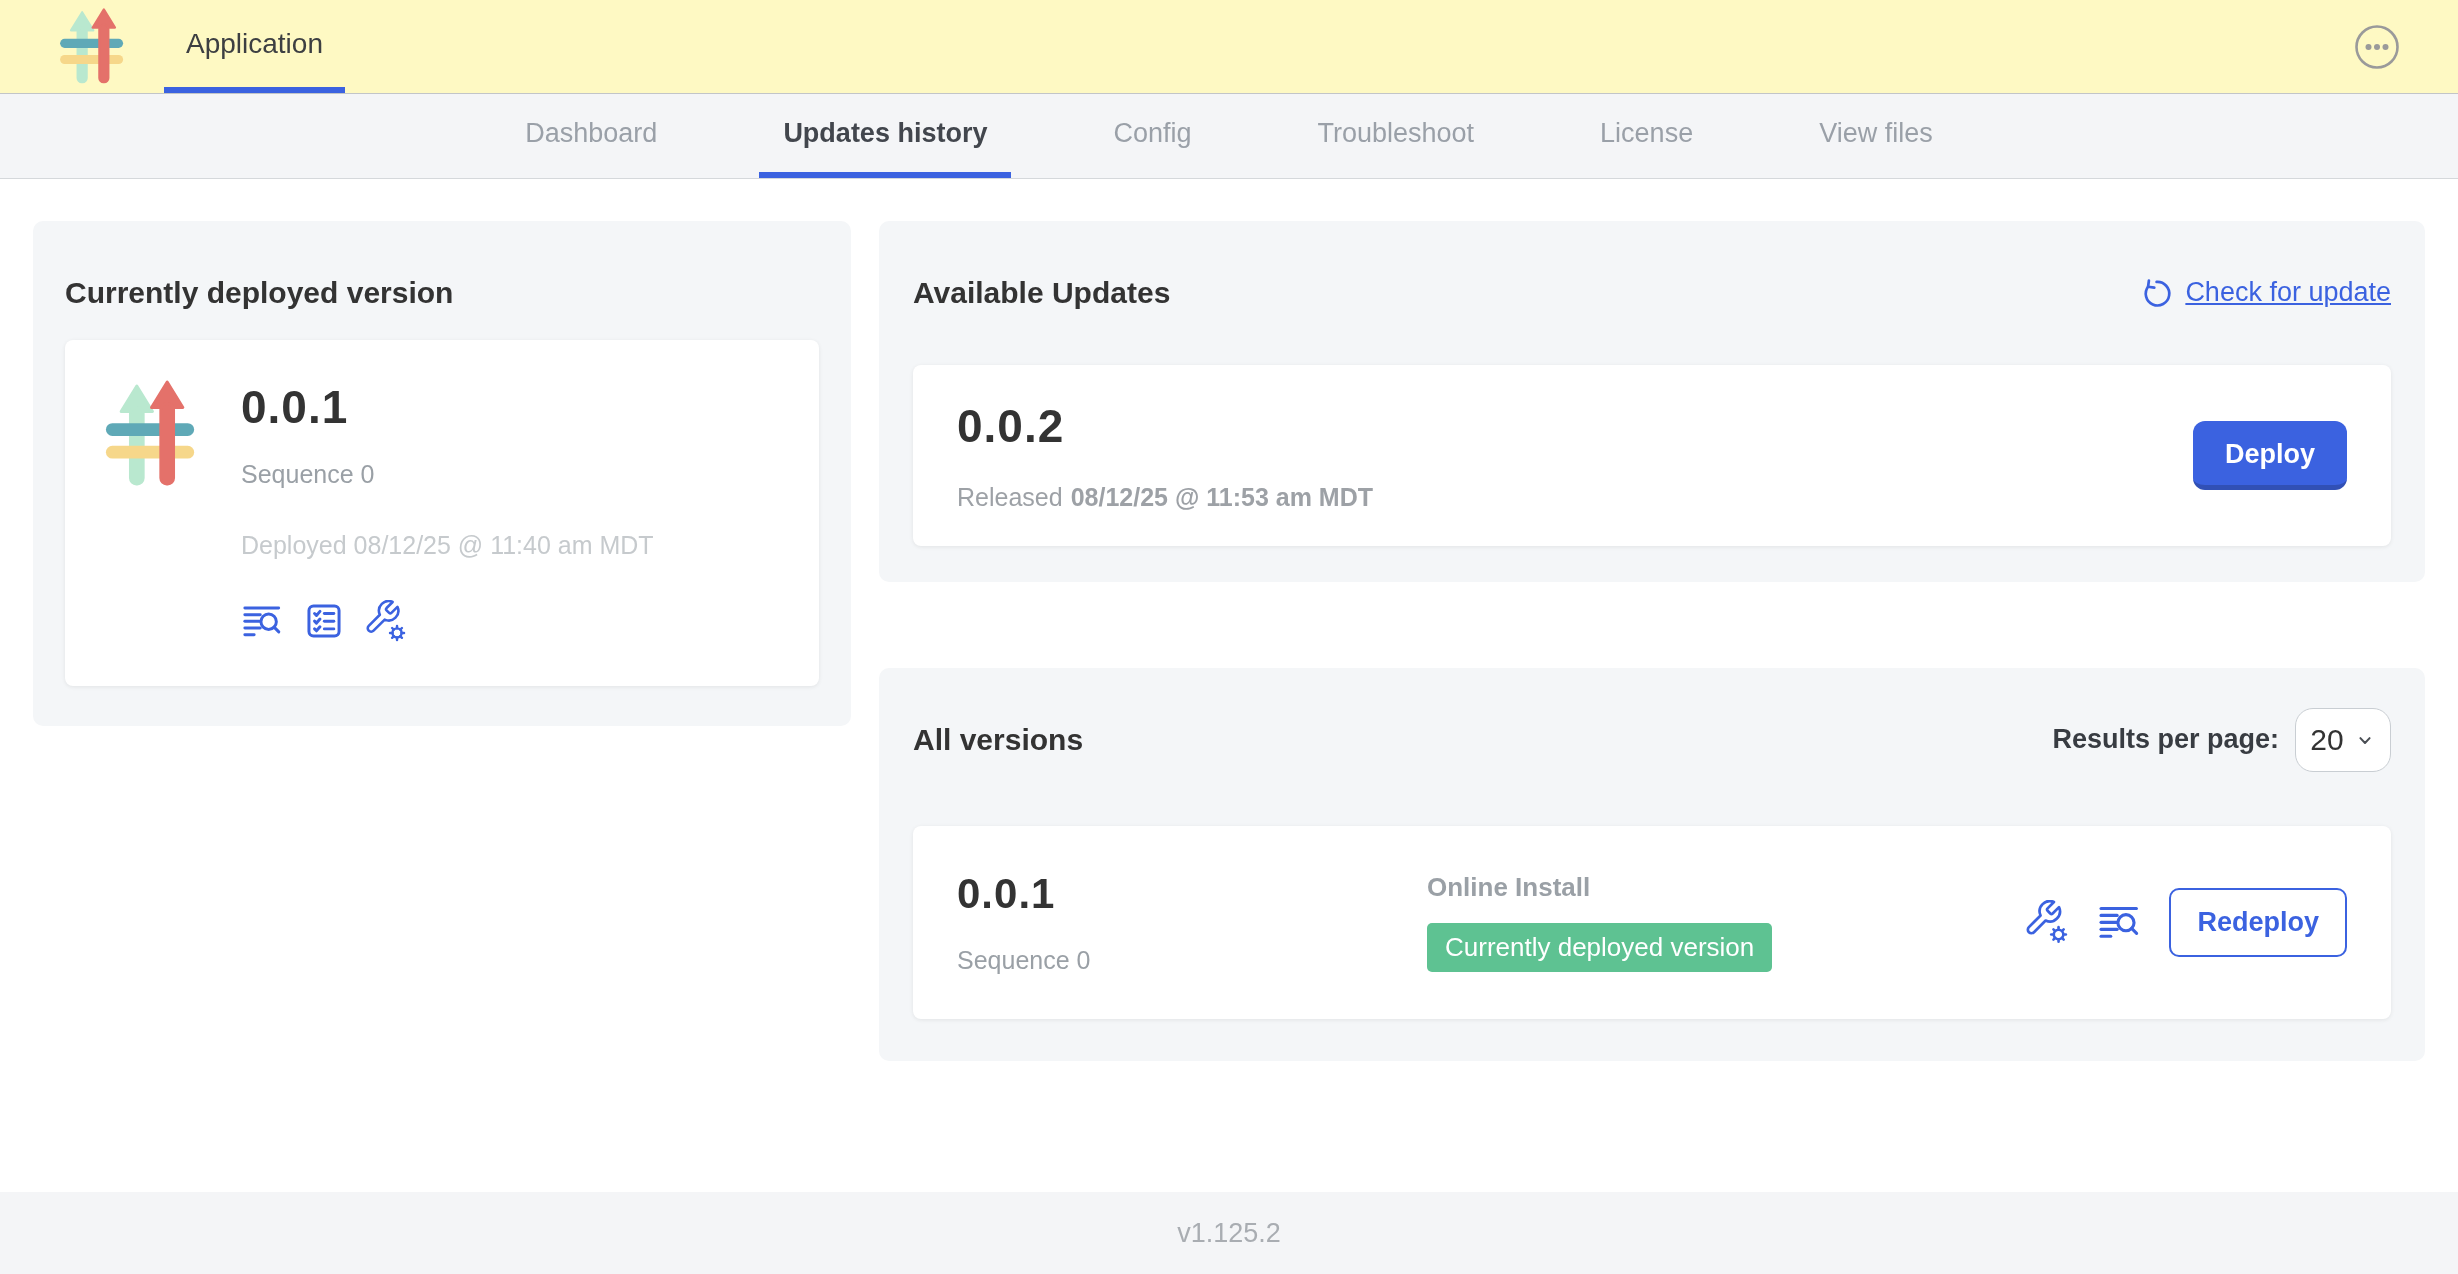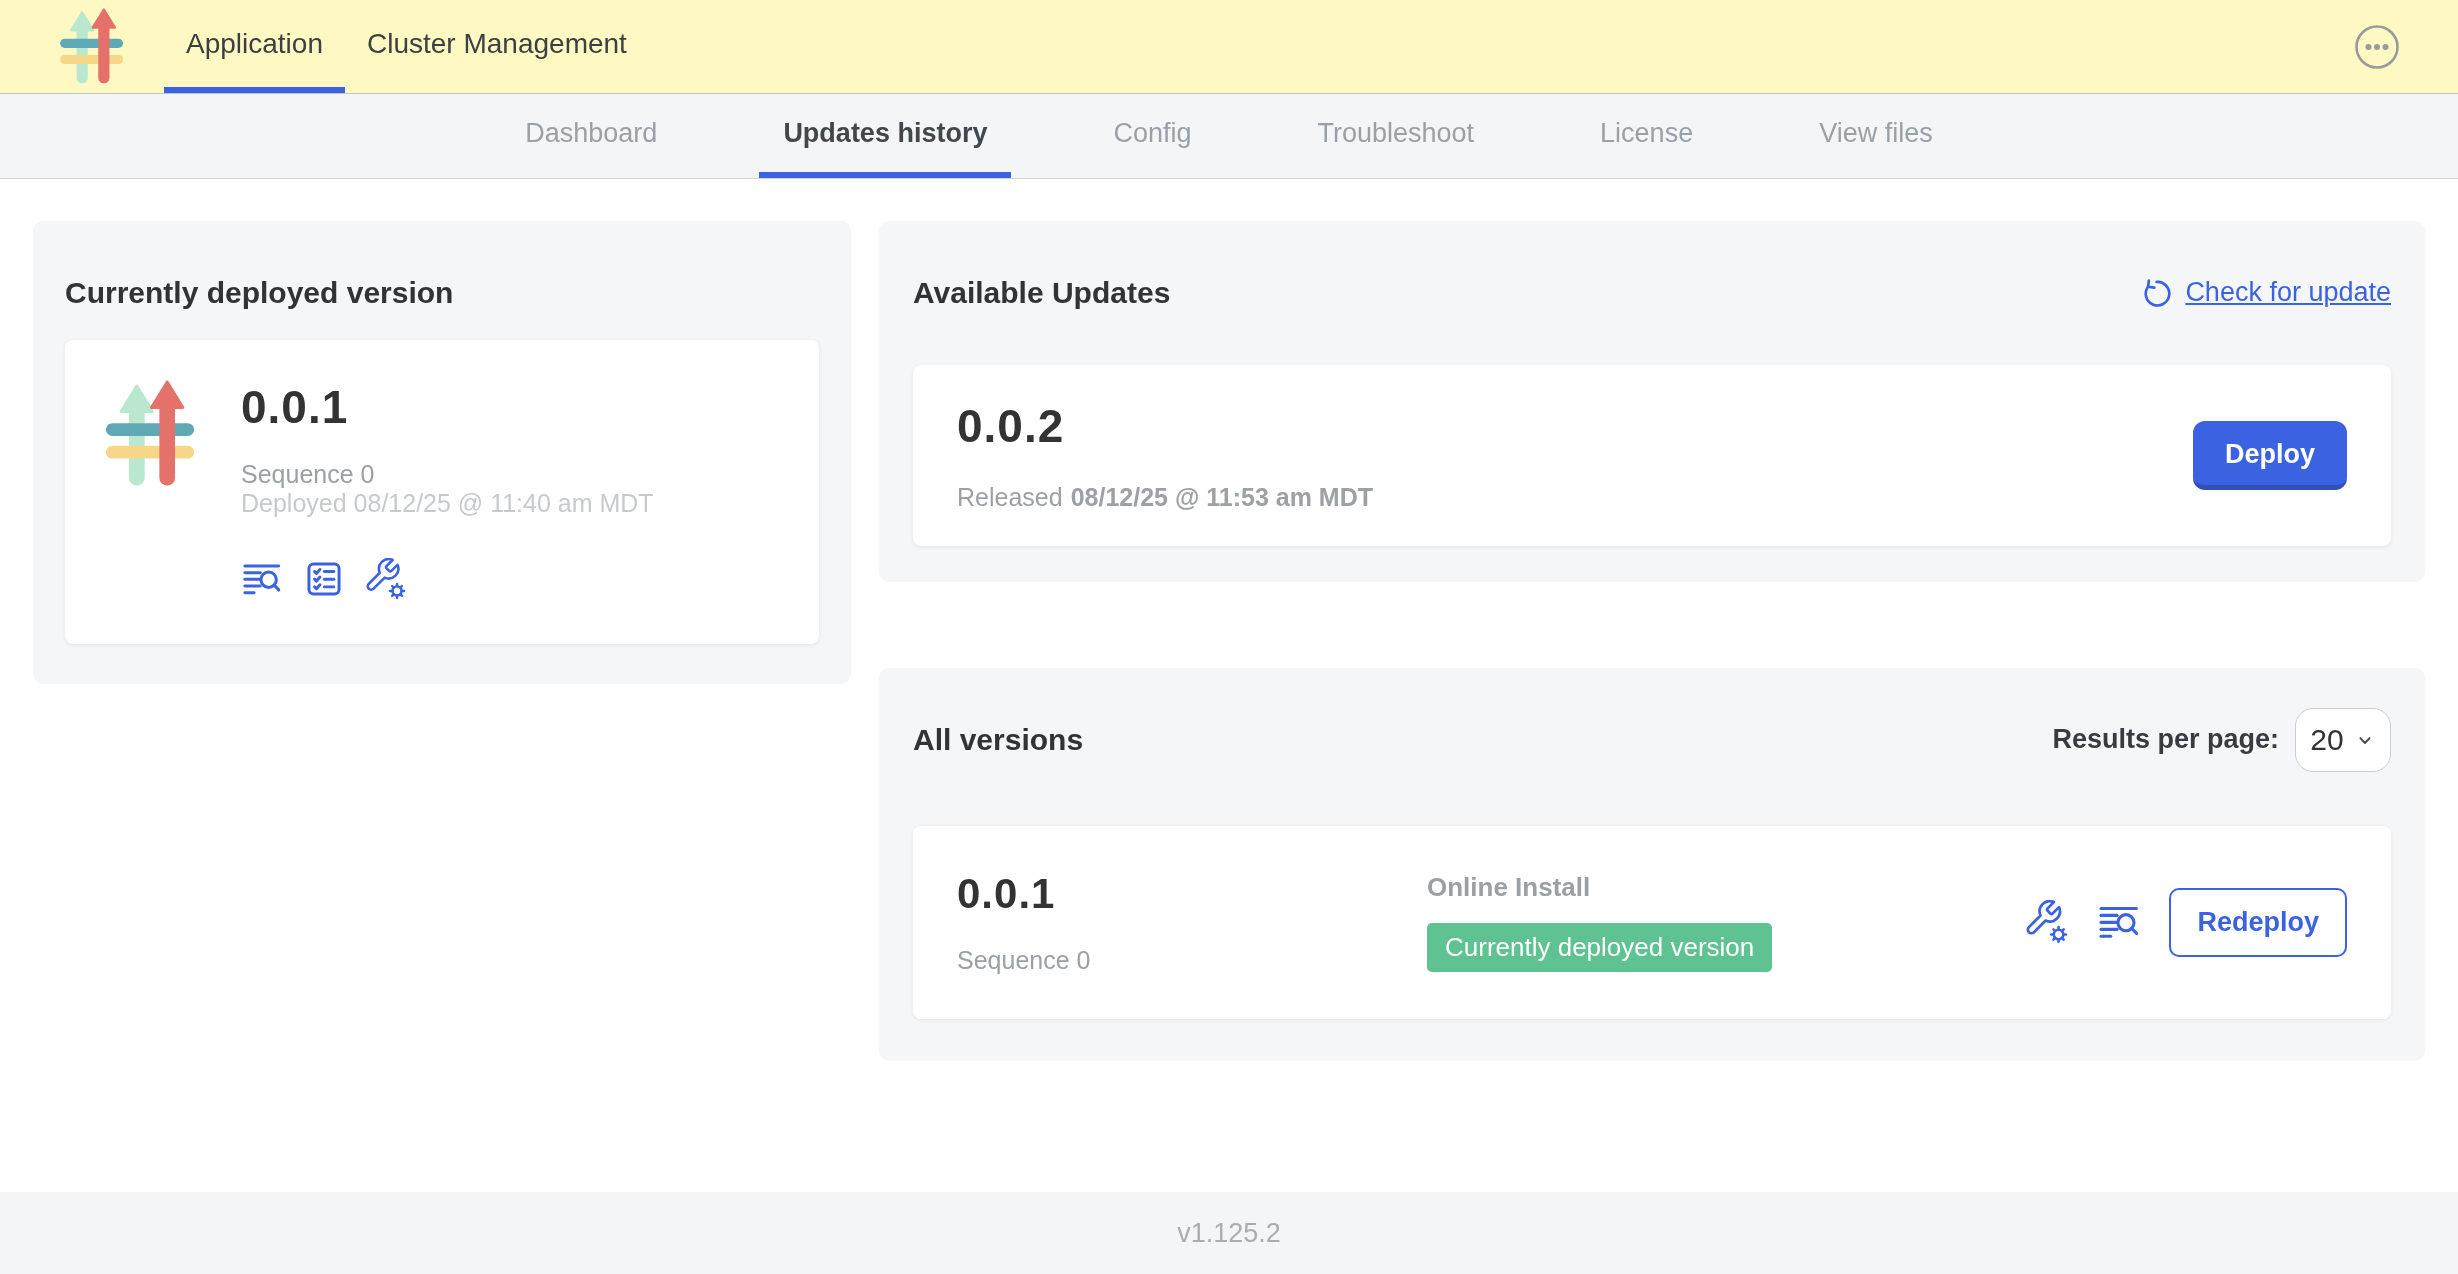--- a/index.html
+++ b/index.html
@@ -30,21 +30,21 @@
   .panel{background:#f4f6f8;border-radius:10px;}
   .panel-title{font-size:30px;font-weight:bold;color:#333;}
   .white-card{background:#fff;border-radius:8px;box-shadow:0 1px 4px rgba(0,0,0,.08);}
 
   
   .left-panel{width:818px;flex:0 0 auto;padding:30px 32px 40px;}
   .deployed-card{margin-top:30px;padding:40px 38px 44px;display:flex;}
   .deployed-info{margin-left:40px;}
   .version-big{font-size:46px;font-weight:bold;color:#333;letter-spacing:1px;}
   .sequence{margin-top:26px;font-size:25px;color:#9aa0a6;}
-  .deployed-date{font-size:25px;color:#c6cacd;}
+  .deployed-date{margin-top:42px;font-size:25px;color:#c6cacd;}
   .icon-row{margin-top:40px;display:flex;gap:20px;align-items:center;}
   .icon-btn{line-height:0;cursor:pointer;background:none;border:none;padding:0;}
 
   
   .right-col{flex:1;display:flex;flex-direction:column;}
   .updates-panel{padding:30px 34px 36px;}
   .panel-head{display:flex;align-items:center;justify-content:space-between;}
   .check-link{display:flex;align-items:center;gap:12px;color:var(--accent);font-size:27px;cursor:pointer;}
   .check-link .lbl{text-decoration:underline;}
   .update-card{margin-top:30px;padding:34px 44px;display:flex;align-items:center;justify-content:space-between;}
@@ -89,23 +89,20 @@
             <path d="M65.5 2 L49.5 28 L81.5 28 Z"></path>
             <rect x="59" y="24" width="13" height="82" rx="6"></rect>
           </g>
         </g>
       </svg>
     </div>
 
     <nav class="top-tabs">
       <div class="top-tab active">
         <span>Application</span>
-      </div>
-      <div class="top-tab">
-        <span>Cluster Management</span>
       </div>
     </nav>
 
     <div class="topbar-right">
       <svg width="46" height="46" viewBox="0 0 46 46">
         <circle cx="23" cy="23" r="20.5" fill="none" stroke="#9a9a9a" stroke-width="2.6"></circle>
         <circle cx="14.5" cy="23" r="3" fill="#9a9a9a"></circle>
         <circle cx="23" cy="23" r="3" fill="#9a9a9a"></circle>
         <circle cx="31.5" cy="23" r="3" fill="#9a9a9a"></circle>
       </svg>

